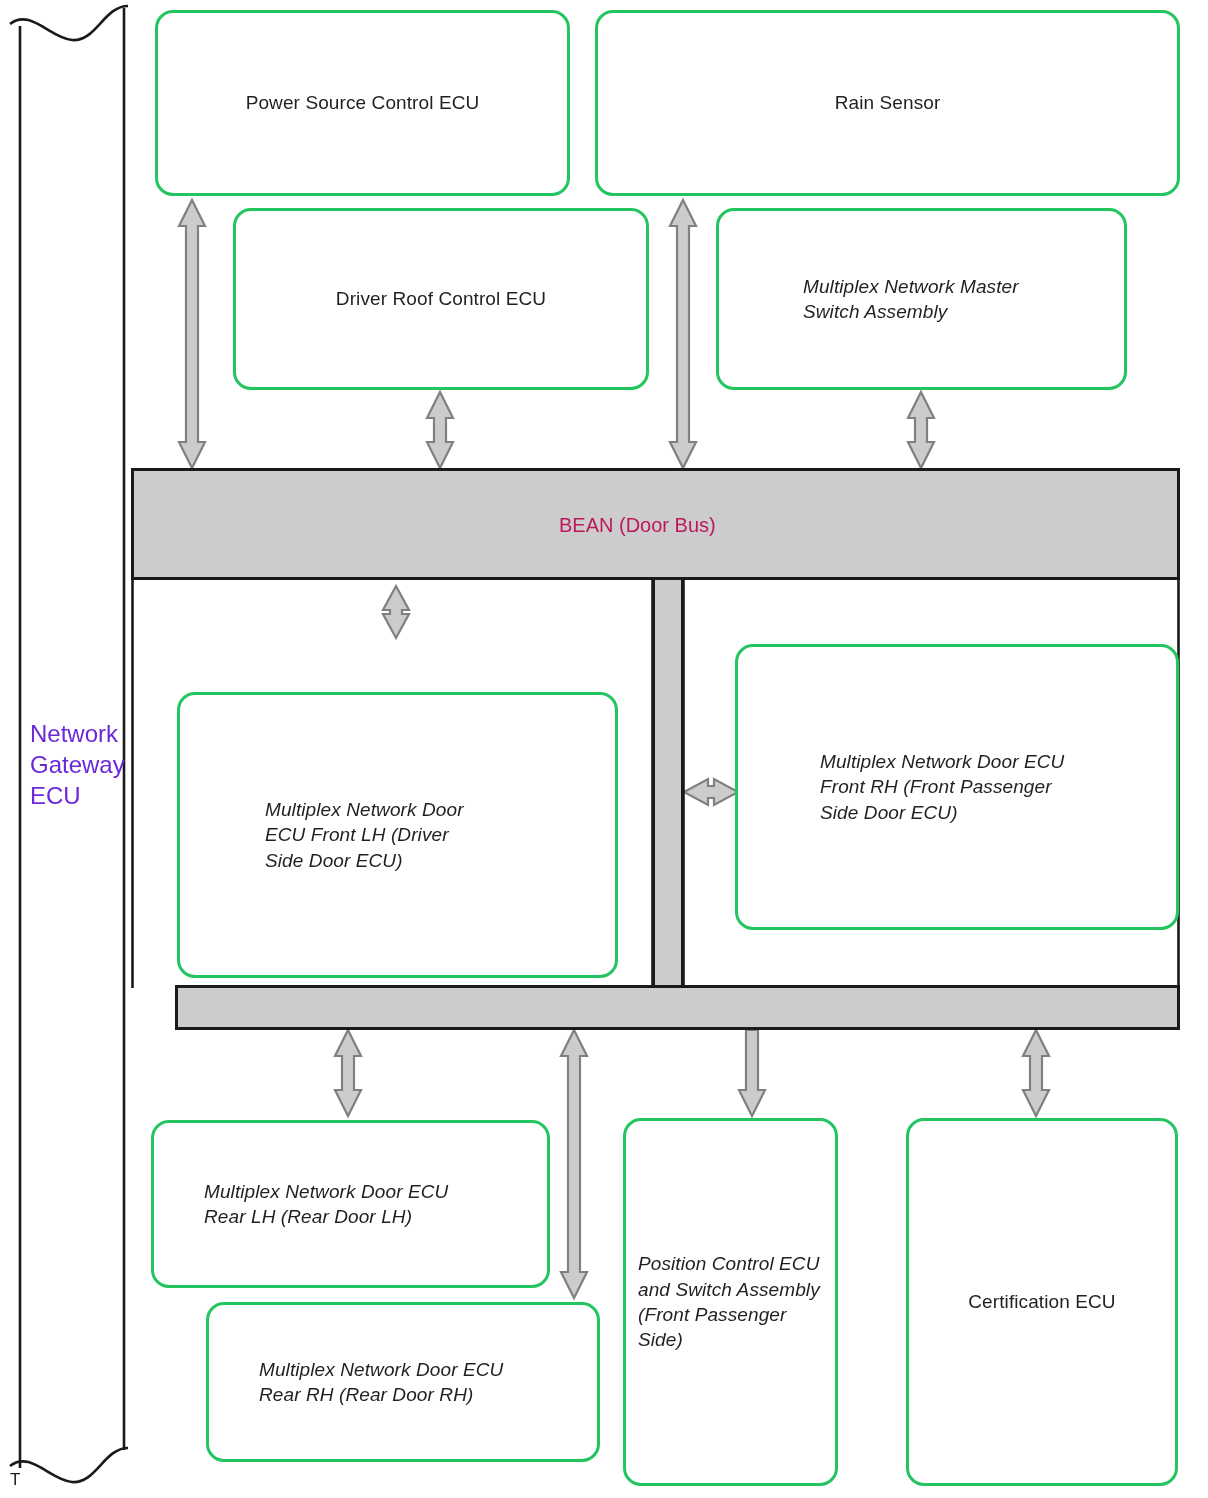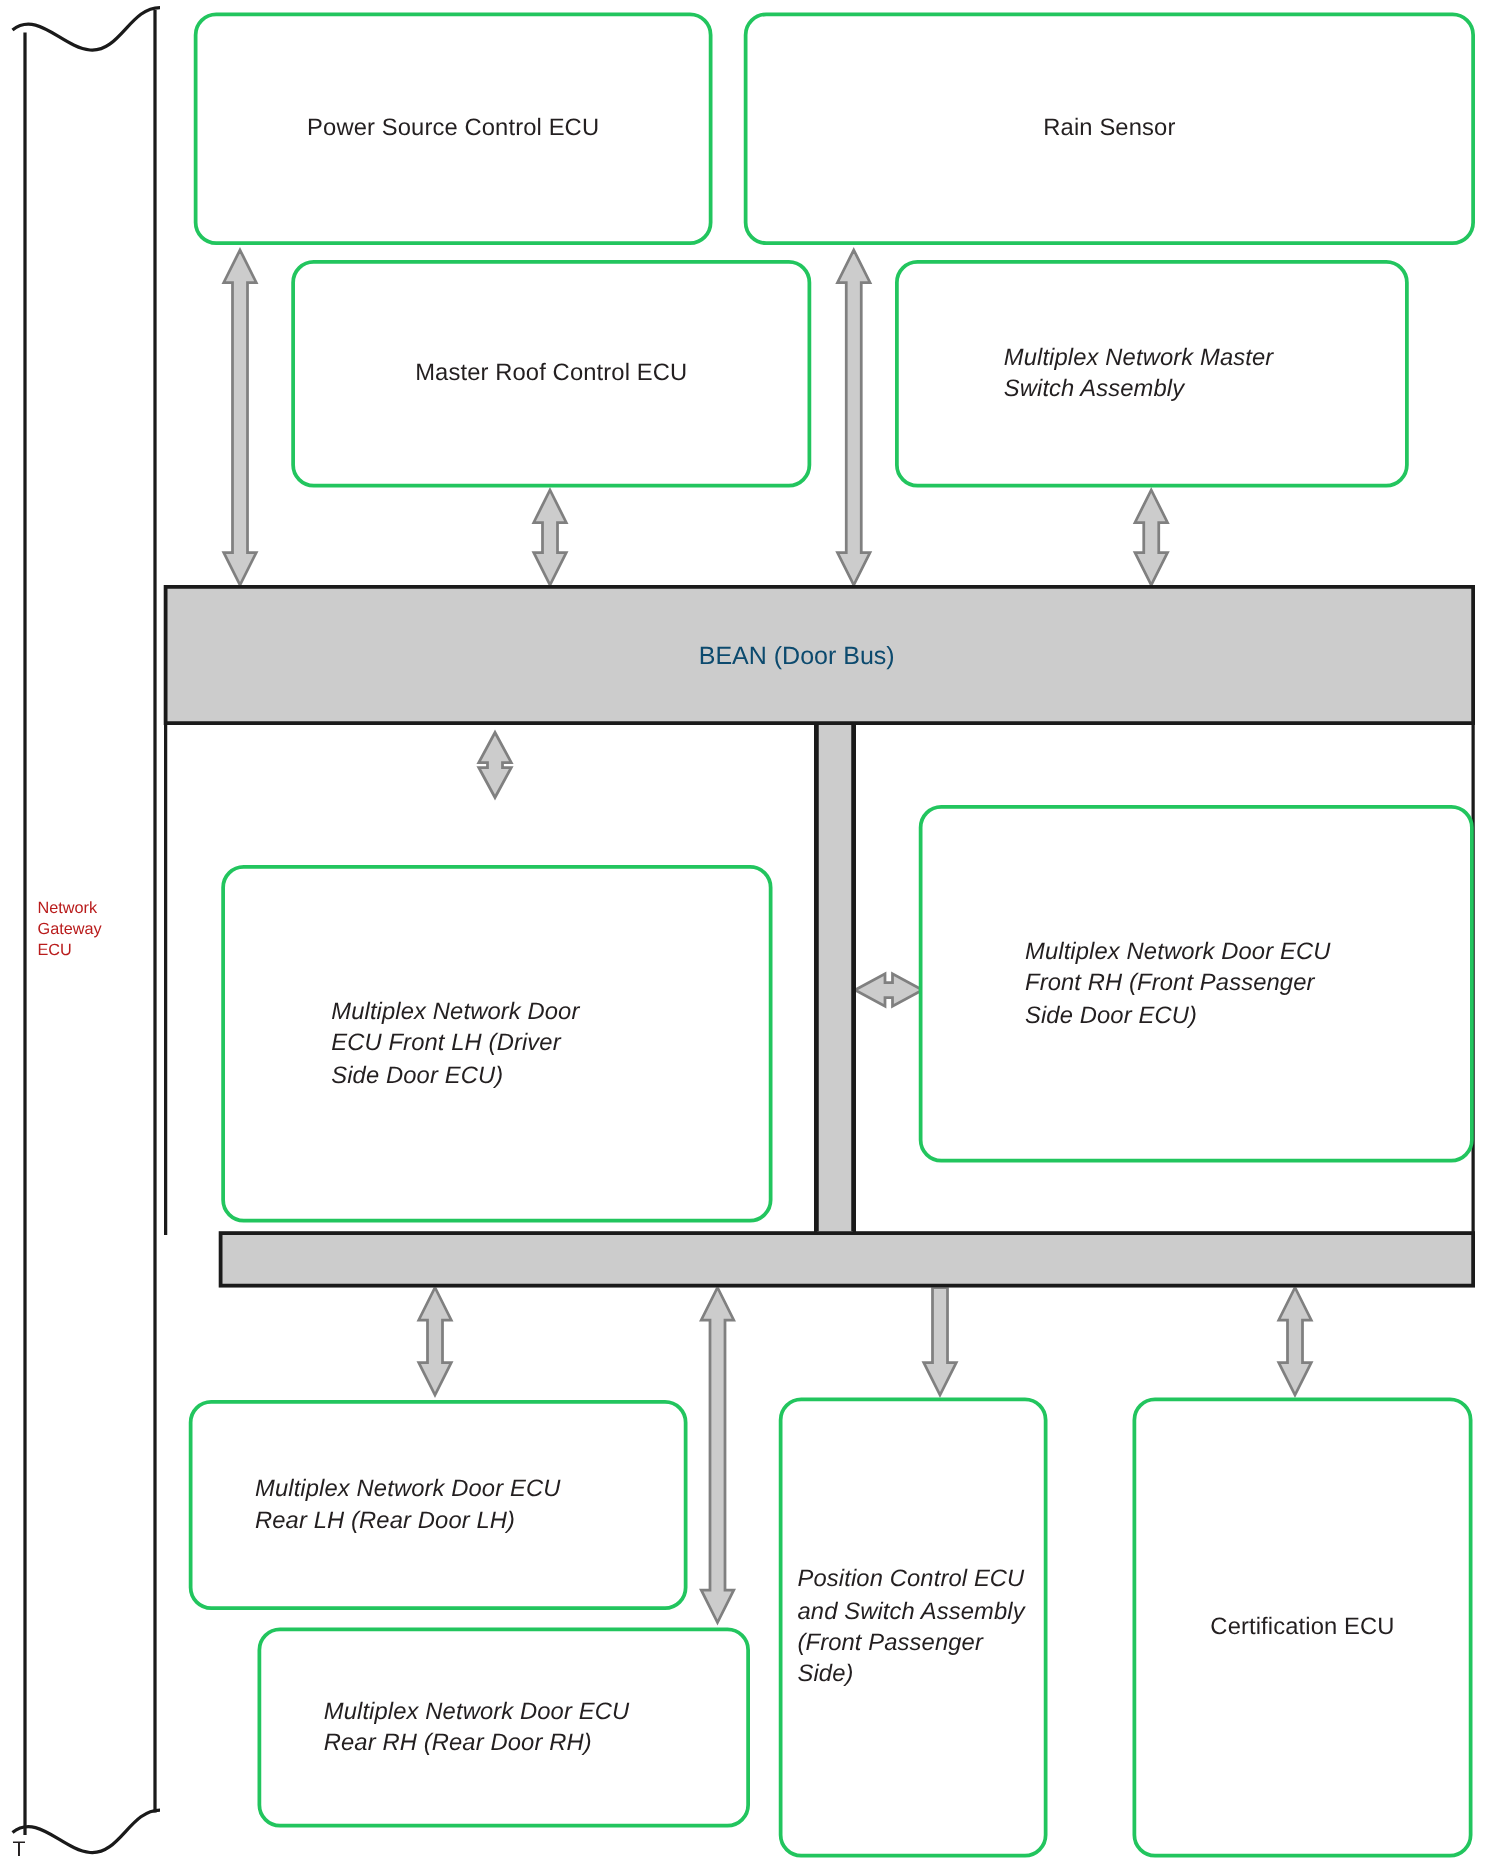--- a/index.html
+++ b/index.html
@@ -56,30 +56,30 @@
     position: absolute;
     box-sizing: border-box;
     background: #cccccc;
     border-left: 3px solid #1a1a1a;
     border-right: 3px solid #1a1a1a;
     z-index: 2;
   }
   .bus-label {
     position: absolute;
     font-size: 20px;
-    color: #0c4a6e;
+    color: #be185d;
     z-index: 6;
     white-space: nowrap;
   }
   
   .gw-label {
     position: absolute;
-    font-size: 13px;
+    font-size: 24px;
     line-height: 1.3;
-    color: #b91c1c;
+    color: #6d28d9;
     white-space: pre-line;
     z-index: 6;
   }
   .corner-mark {
     position: absolute;
     font-size: 17px;
     color: #231f20;
     z-index: 6;
   }
 </style>
@@ -171,21 +171,21 @@
 
   <div class="ecu-box" style="left:155px; top:10px; width:415px; height:186px; justify-content:center;">
     <span class="ecu-label center-lab">Power Source Control ECU</span>
   </div>
 
   <div class="ecu-box" style="left:595px; top:10px; width:585px; height:186px; justify-content:flex-end;">
     <span class="ecu-label center-lab">Rain Sensor</span>
   </div>
 
   <div class="ecu-box" style="left:233px; top:208px; width:416px; height:182px; justify-content:center;">
-    <span class="ecu-label center-lab">Master Roof Control ECU</span>
+    <span class="ecu-label center-lab">Driver Roof Control ECU</span>
   </div>
 
   <div class="ecu-box" style="left:716px; top:208px; width:411px; height:182px; padding-left:84px;">
     <span class="ecu-label left-lab">Multiplex Network Master
 Switch Assembly</span>
   </div>
 
   <div class="ecu-box" style="left:177px; top:644px; width:441px; height:286px; padding-left:85px;margin-top:48px;">
     <span class="ecu-label left-lab">Multiplex Network Door
 ECU Front LH (Driver

